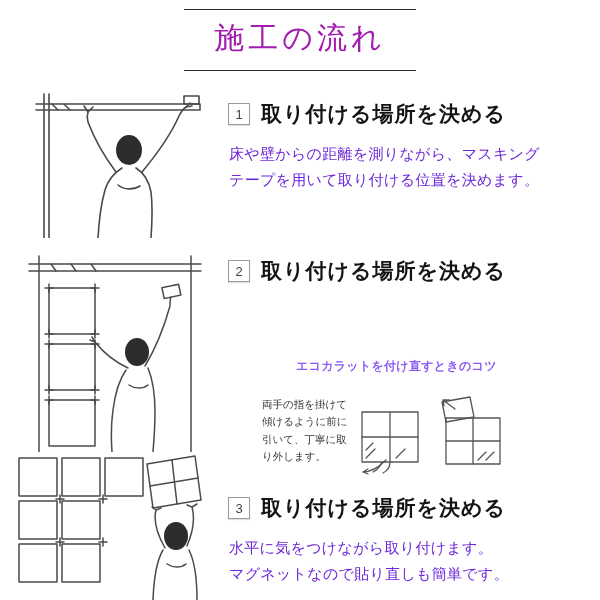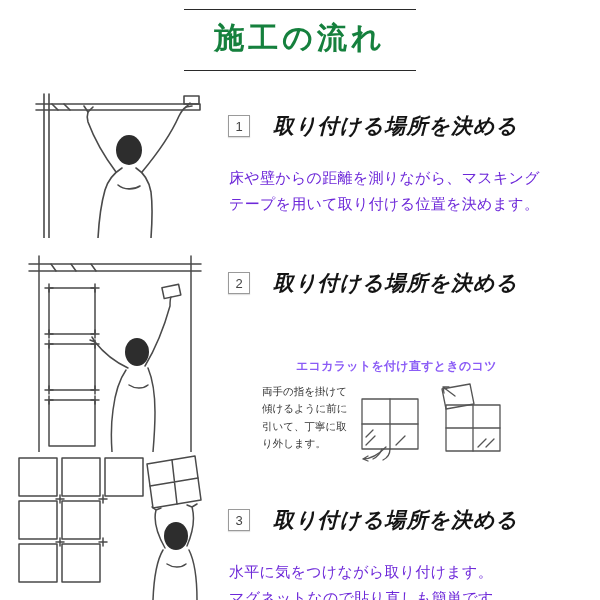--- a/index.html
+++ b/index.html
@@ -7,42 +7,42 @@
     position:relative;width:600px;height:600px;background:#ffffff;
     font-family:"Liberation Sans","DejaVu Sans",sans-serif;color:#222;overflow:hidden;
   }
   
   .title-block{
     position:absolute;left:184px;top:9px;width:232px;
     border-top:1px solid #2a2a2a;border-bottom:1px solid #2a2a2a;
     text-align:center;padding:8px 0 11px;
   }
   .title-block h1{
-    margin:0;font-size:30px;font-weight:700;letter-spacing:4px;color:#15803d;
+    margin:0;font-size:30px;font-weight:400;letter-spacing:4px;color:#a21caf;
   }
   
   .step-text{position:absolute;left:228px;width:360px;}
   .step-text.s1{top:100px;}
   .step-text.s2{top:257px;}
   .step-text.s3{top:494px;}
   .head-row{display:flex;align-items:center;gap:11px;}
   .num-box{
     flex:0 0 auto;width:20px;height:20px;border:1px solid #9a9a9a;
     display:flex;align-items:center;justify-content:center;
     font-size:13px;color:#444;background:#fff;box-shadow:0 1px 1px rgba(0,0,0,.12);
   }
-  .step-heading{margin:12px;font-size:21px;font-weight:700;letter-spacing:1px;color:#141414;font-style:italic;}
+  .step-heading{margin:0;font-size:21px;font-weight:700;letter-spacing:1px;color:#141414;}
   .step-body{
     margin:13px 0 0 1px;font-size:15px;line-height:1.72;color:#6d28d9;
     white-space:pre-line;letter-spacing:.3px;
   }
   
   .tip-block{position:absolute;left:262px;top:358px;width:320px;}
   .tip-title{font-size:12px;font-weight:700;color:#8b5cf6;letter-spacing:.3px;margin-left:34px;}
-  .tip-row{display:flex;margin-top:8px;}
+  .tip-row{display:flex;margin-top:21px;}
   .tip-body{
     width:94px;font-size:10.5px;line-height:1.65;color:#333;white-space:pre-line;
   }
   .tip-illus{margin-left:2px;}
   
   .illus{position:absolute;}
   .illus.i1{left:28px;top:88px;}
   .illus.i2{left:25px;top:252px;}
   .illus.i3{left:15px;top:452px;}
   svg{display:block;}

